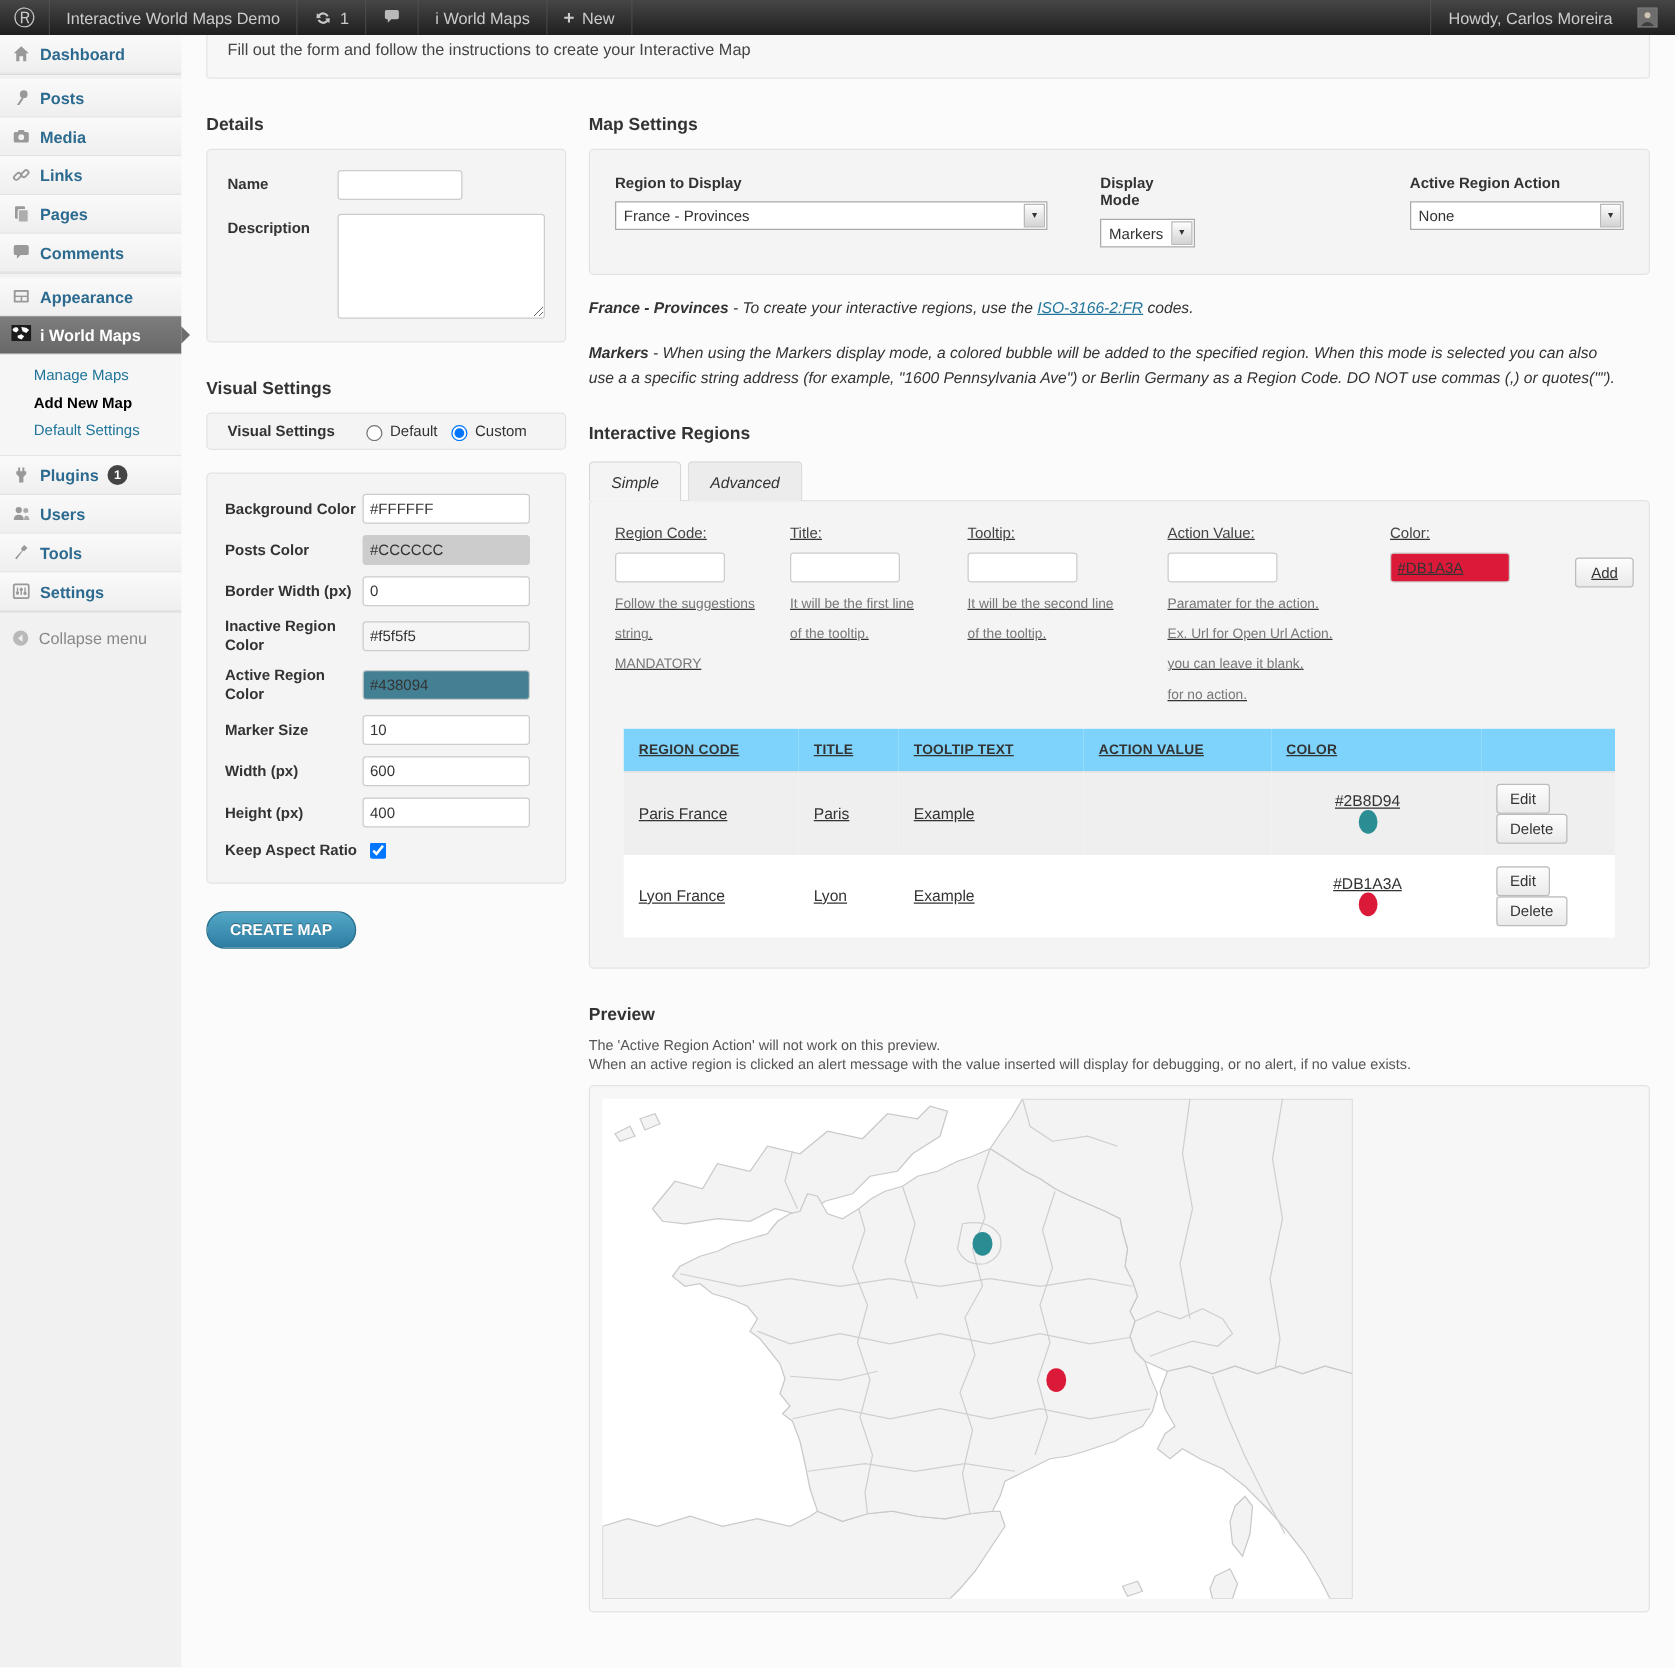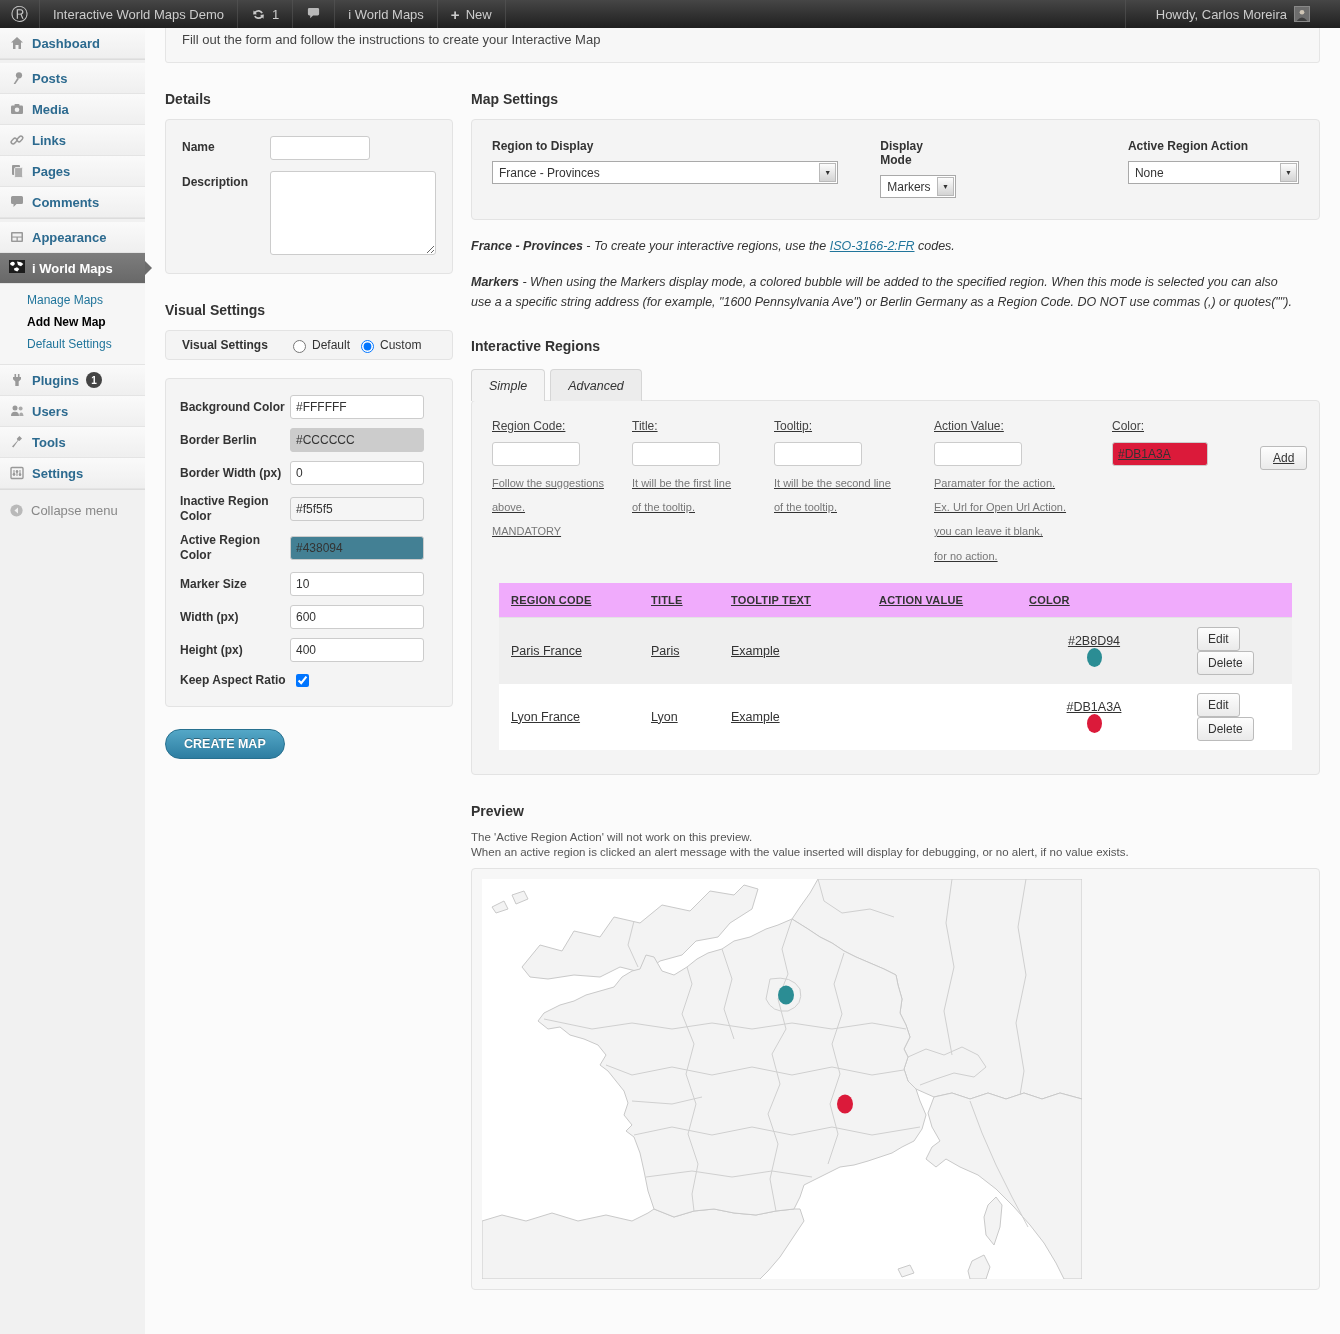--- a/index.html
+++ b/index.html
@@ -13,21 +13,21 @@
 
   
   #adminbar {
     position:absolute; top:0; left:0; right:0; height:28px; z-index:50;
     background:linear-gradient(#464646,#1f1f1f); color:#ccc;
     display:flex; align-items:stretch; font-size:13px;
   }
   .ab-item { display:flex; align-items:center; gap:6px; padding:0 13px;
     border-right:1px solid rgba(90,90,90,.55); cursor:pointer; }
   .ab-item:first-child { padding:0 11px; }
-  .ab-right { margin-left:auto; display:flex; align-items:center; gap:7px; padding:0 30px;
+  .ab-right { margin-left:auto; display:flex; align-items:center; gap:20px; padding:0 14px;
     border-right:none; border-left:1px solid rgba(90,90,90,.55); cursor:pointer;}
   .wp-logo { font-size:17px; color:#c9c9c9; line-height:1; }
   .ab-avatar { width:16px; height:16px; border:1px solid #888; display:block; }
 
   
   #sidebar { position:absolute; top:28px; left:0; width:145px; bottom:0;
     background:#f1f1f1; z-index:40; }
   .m-item { display:flex; align-items:center; gap:7px; padding:7px 9px;
     font-size:13px; font-weight:bold; color:#2c6a8f; cursor:pointer;
     background:linear-gradient(#fafafa,#efefef); border-bottom:1px solid #e4e4e4;text-align:center; }
@@ -109,21 +109,21 @@
   .rcol.c1 { width:140px; } .rcol.c2 { width:142px; } .rcol.c3 { width:160px; }
   .rcol.c4 { width:178px; } .rcol.c5 { width:148px; }
   .rcol.c5 input { width:96px; }
   .help { font-size:11px; color:#777; margin-top:11px; line-height:1.2; }
   .btn { display:inline-block; padding:4px 12px; border:1px solid #bbb; border-radius:3px;
     background:linear-gradient(#fdfdfd,#eaeaea); color:#333; font-size:12px; cursor:pointer; }
   .add-btn { align-self:flex-start; margin-top:27px; }
 
   table.regions { width:calc(100% - 14px); margin:20px 7px 10px; border-collapse:collapse; background:#fff; }
   table.regions th { text-align:left; font-size:11px; font-weight:bold; color:#333;
-    padding:11px 12px; background:#f0abfc; border-bottom:1px solid #e3e3e3; letter-spacing:.2px; }
+    padding:11px 12px; background:#7dd3fc; border-bottom:1px solid #e3e3e3; letter-spacing:.2px; }
   table.regions td { padding:9px 12px; font-size:12.5px; color:#333; }
   table.regions tr.odd { background:#efefef; }
   .swatch { display:inline-block; width:15px; height:19px; border-radius:50%; vertical-align:middle; }
   .color-cell { display:flex; align-items:center; justify-content:space-between; padding-right:14px;flex-direction:column; }
   .act-cell .btn { margin-right:5px; padding:4px 10px; }
 
   
   .pv-note { font-size:11.5px; color:#555; margin:3px 0; }
   .preview-panel { margin-top:10px; background:#f7f7f7; border:1px solid #e3e3e3;
     border-radius:4px; padding:10px; }
@@ -347,21 +347,21 @@
           <span>Custom</span>
         </label>
       </div>
 
       <div class="panel vpanel">
         <div class="vrow">
           <label>Background Color</label>
           <input type="text" value="#FFFFFF" style="">
         </div>
         <div class="vrow">
-          <label>Border Berlin</label>
+          <label>Posts Color</label>
           <input type="text" value="#CCCCCC" style="background-color: rgb(204, 204, 204);">
         </div>
         <div class="vrow">
           <label>Border Width (px)</label>
           <input type="text" value="0" style="">
         </div>
         <div class="vrow">
           <label>Inactive Region Color</label>
           <input type="text" value="#f5f5f5" style="background-color: rgb(245, 245, 245);">
         </div>
@@ -426,21 +426,21 @@
         <span class="tab active">Simple</span>
         <span class="tab">Advanced</span>
       </div>
 
       <div class="panel regions-panel">
         <div class="rform">
           <div class="rcol c1">
             <span class="rlabel">Region Code:</span>
             <input type="text" style="">
             <div class="help">Follow the suggestions</div>
-            <div class="help">above.</div>
+            <div class="help">string.</div>
             <div class="help">MANDATORY</div>
           </div>
           <div class="rcol c2">
             <span class="rlabel">Title:</span>
             <input type="text" style="">
             <div class="help">It will be the first line</div>
             <div class="help">of the tooltip.</div>
           </div>
           <div class="rcol c3">
             <span class="rlabel">Tooltip:</span>

